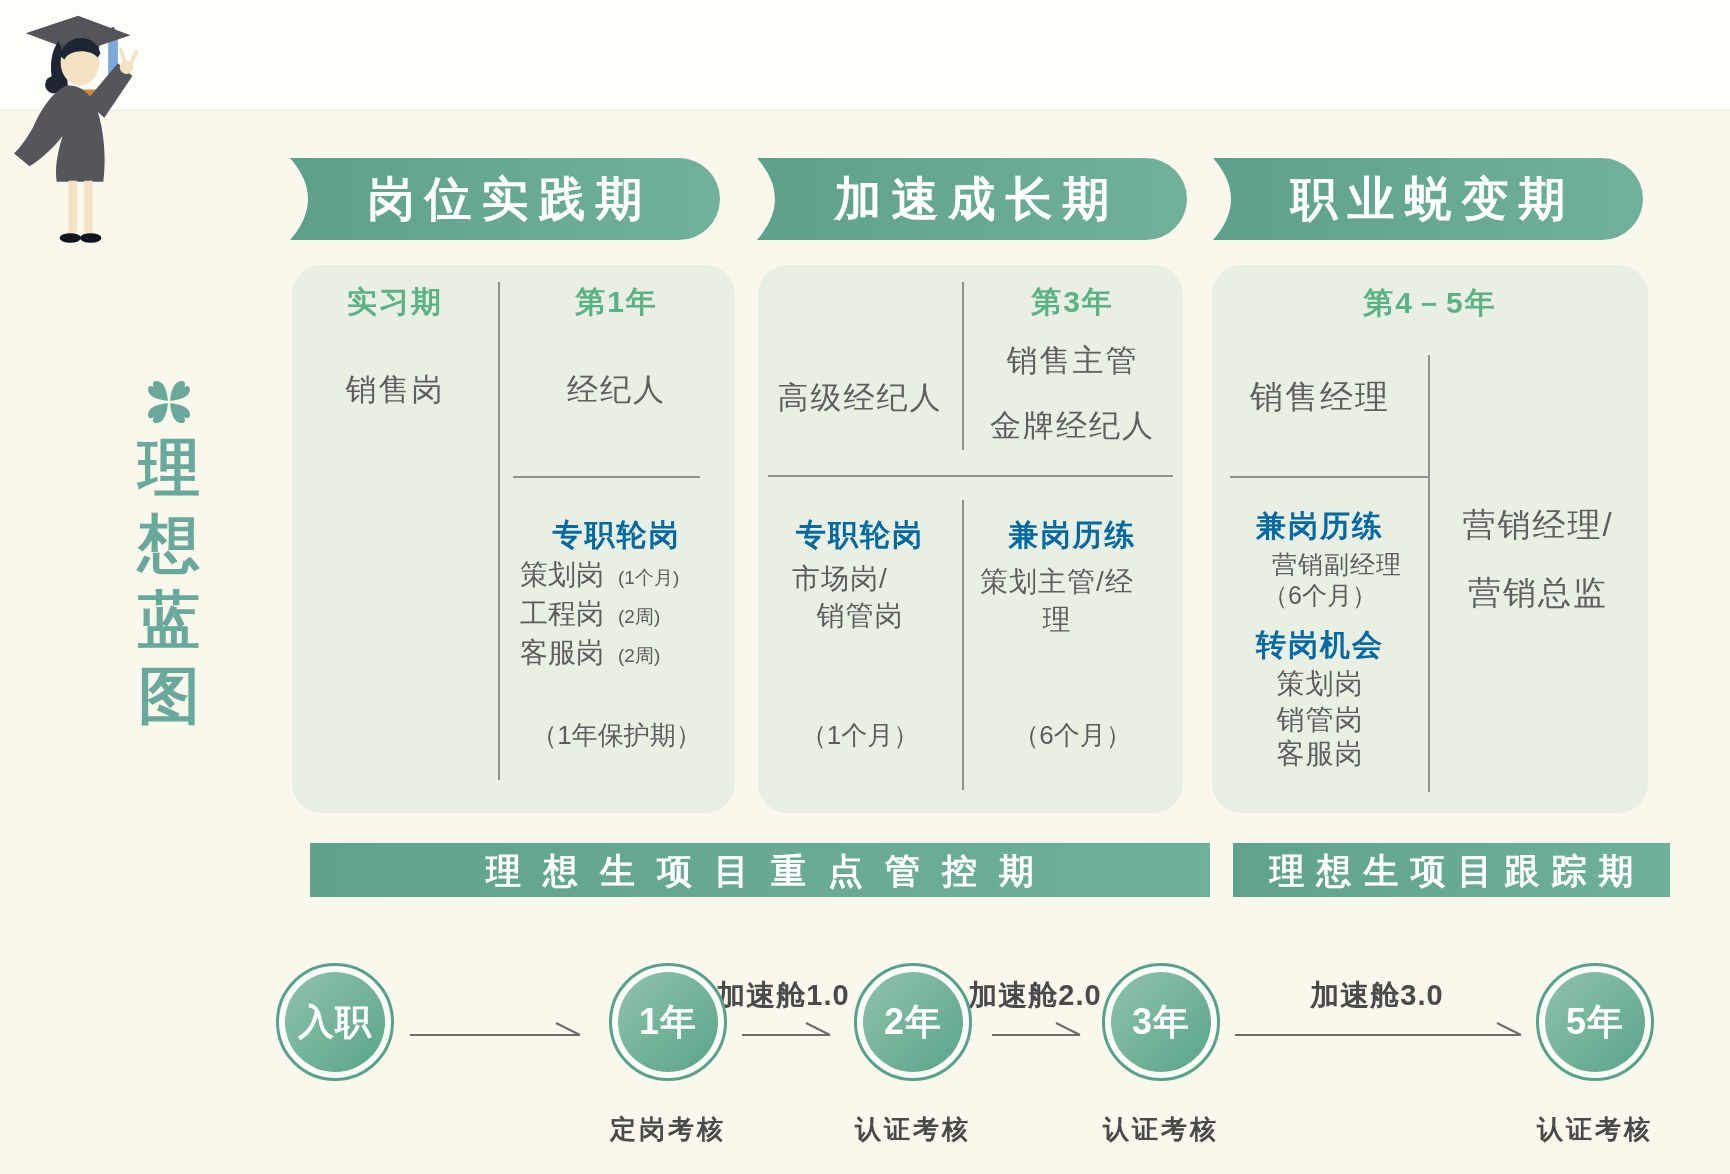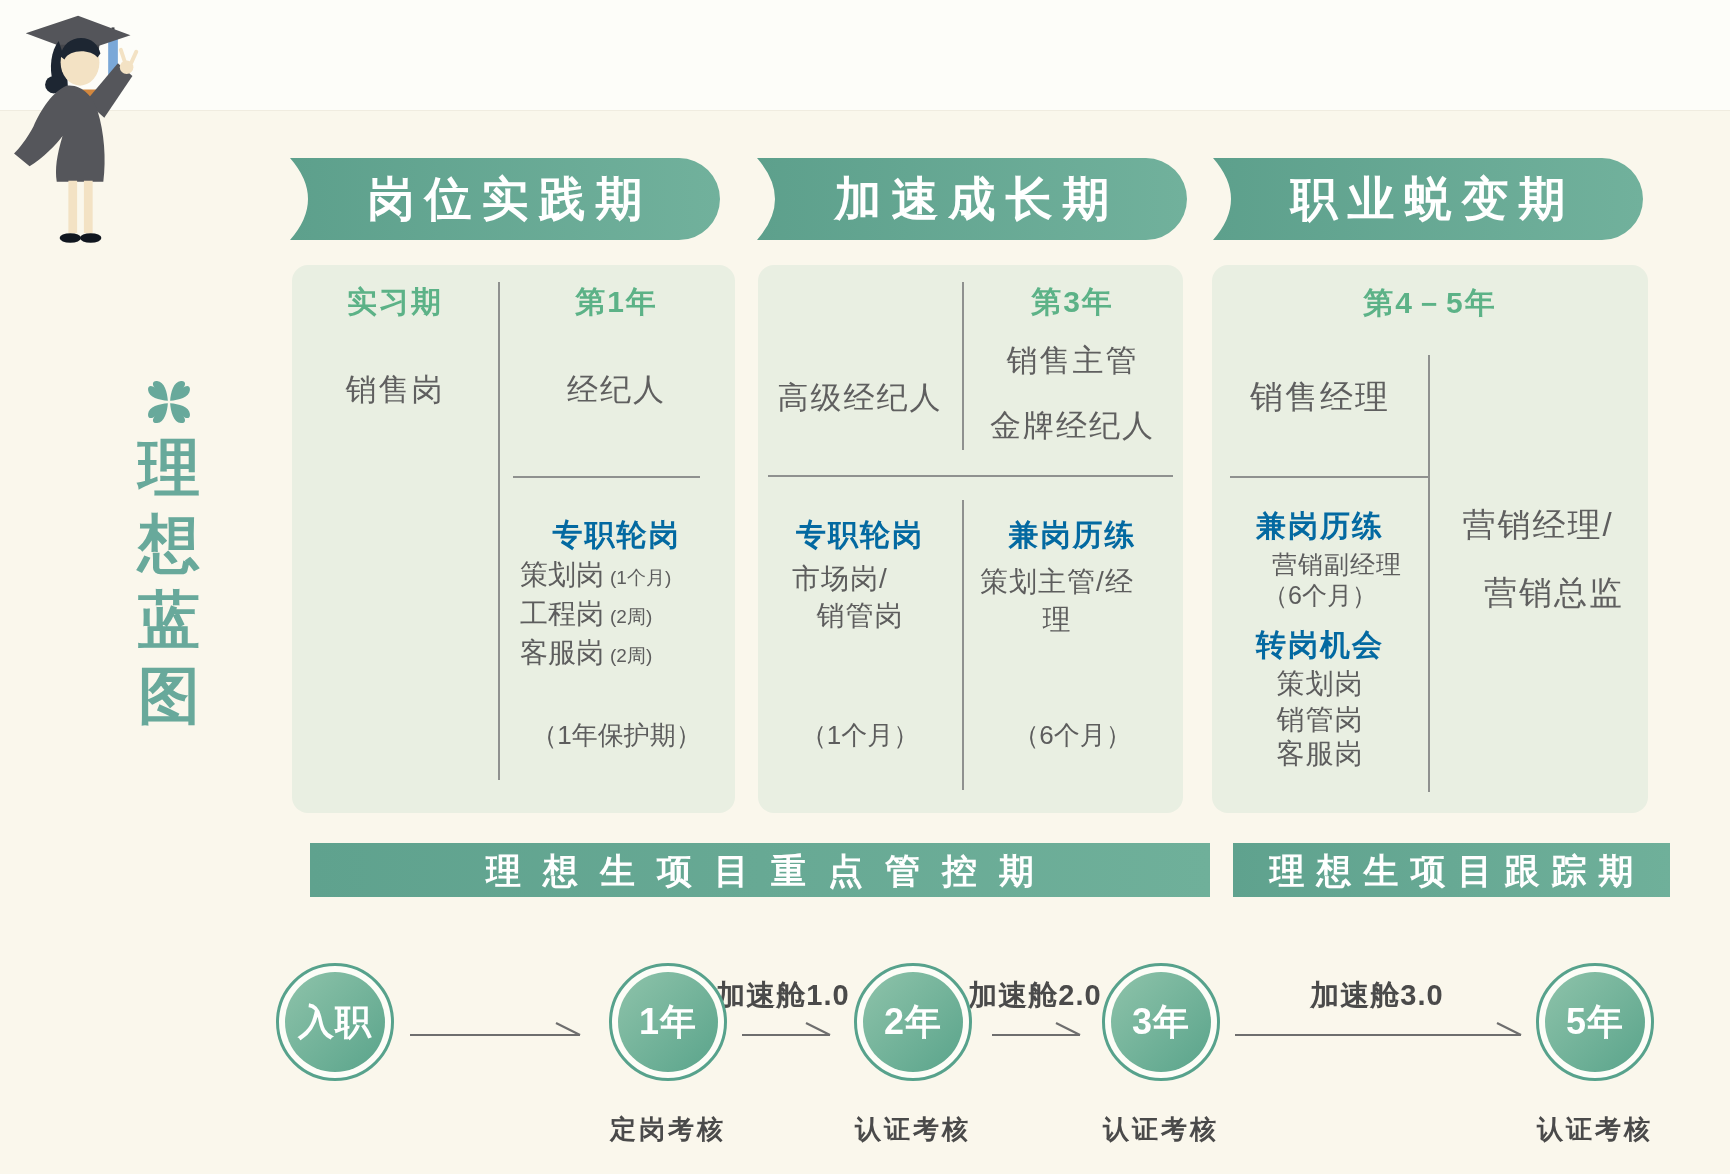--- a/index.html
+++ b/index.html
@@ -15,34 +15,34 @@
   .tchar{font-size:62px;line-height:76px;font-weight:bold;color:#68a99b;}
 
   
   .ribbon{position:absolute;top:158px;width:430px;height:82px;}
   .ribbon svg{position:absolute;left:0;top:0;width:430px;height:82px;}
   .ribbon .rlabel{position:absolute;left:0;top:0;width:430px;height:82px;line-height:82px;
       text-align:center;color:#ffffff;font-family:"Liberation Serif","DejaVu Serif",serif;
       font-size:47px;font-weight:600;letter-spacing:10px;text-indent:10px;}
 
   
-  .panel{position:absolute;background:#e9efe2;border-radius:16px;}
+  .panel{position:absolute;background:#e9efe2;border-radius:30px;}
   .panel>div{position:absolute;text-align:center;}
   .vline{background:#8f918f;width:2px;}
   .hline{background:#8f918f;height:2px;}
   .col-header{color:#5cb287;font-weight:bold;font-size:30px;letter-spacing:2px;}
   .role{color:#5f5f5f;font-size:31px;letter-spacing:2px;}
   .role-lg{color:#5f5f5f;font-size:33px;letter-spacing:2px;}
   .subhead{color:#0369a1;font-weight:bold;font-size:30px;letter-spacing:2px;}
   .plain{color:#5d5d5d;font-size:28px;letter-spacing:1px;}
   .note{color:#5d5d5d;font-size:26px;}
   .small-note{color:#5d5d5d;font-size:25px;}
   .rot-list{position:absolute;}
   .rot-row{text-align:left;font-size:28px;color:#5d5d5d;line-height:36px;white-space:nowrap;}
-  .rot-row .dur{font-size:19px;margin-left:6px;color:#5d5d5d;}
+  .rot-row .dur{font-size:19px;margin-left:14px;color:#5d5d5d;}
 
   
   .banner{position:absolute;top:843px;height:54px;line-height:55px;text-align:center;
       background:linear-gradient(90deg,#5fa28e,#6fb09a);color:#fff;font-weight:bold;font-size:35px;margin-left:20px;}
   .ls-wide{letter-spacing:22px;text-indent:22px;}
   .ls-med{letter-spacing:12px;text-indent:12px;}
 
   
   .tnode{position:absolute;width:118px;height:118px;border-radius:50%;
       border:3px solid #57a28c;background:#fdfdf7;box-sizing:border-box;}
@@ -164,21 +164,21 @@
     <div class="role-lg" style="left:0;top:110px;width:216px">销售经理</div>
     <div class="hline" style="left:18px;top:211px;width:198px"></div>
     <div class="subhead" style="left:0;top:241px;width:216px">兼岗历练</div>
     <div class="plain" style="left:17px;top:283px;width:216px;font-size:25px">营销副经理</div>
     <div class="small-note" style="left:0;top:314px;width:216px">（6个月）</div>
     <div class="subhead" style="left:0;top:360px;width:216px">转岗机会</div>
     <div class="plain" style="left:0;top:400px;width:216px">策划岗</div>
     <div class="plain" style="left:0;top:436px;width:216px">销管岗</div>
     <div class="plain" style="left:0;top:470px;width:216px">客服岗</div>
     <div class="role-lg" style="left:216px;top:238px;width:220px">营销经理/</div>
-    <div class="role-lg" style="left:216px;top:306px;width:252px">营销总监</div>
+    <div class="role-lg" style="left:200px;top:306px;width:252px">营销总监</div>
   </div>
 
   <div class="banner ls-wide" style="left:290px;width:900px">理想生项目重点管控期</div>
   <div class="banner ls-med" style="left:1213px;width:437px">理想生项目跟踪期</div>
 
   <svg class="arrow" style="left:410px;width:172px" viewBox="0 0 172 24">
     <line x1="0" y1="19" x2="170" y2="19" stroke="#6e6e6e" stroke-width="2.2"></line>
     <line x1="146" y1="7" x2="170" y2="19" stroke="#6e6e6e" stroke-width="2.2"></line>
   </svg>
   <svg class="arrow" style="left:742px;width:90px" viewBox="0 0 90 24">

